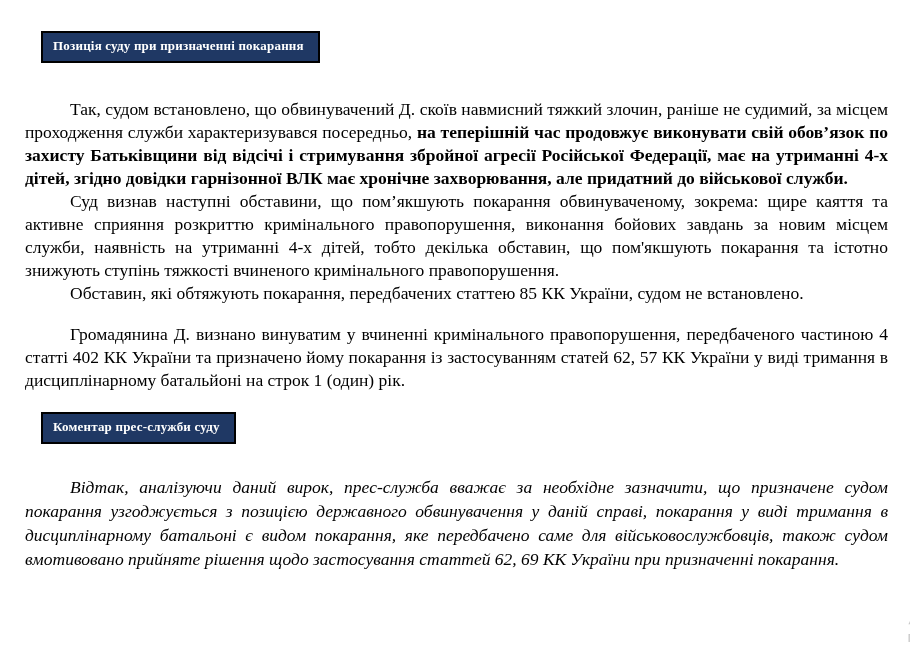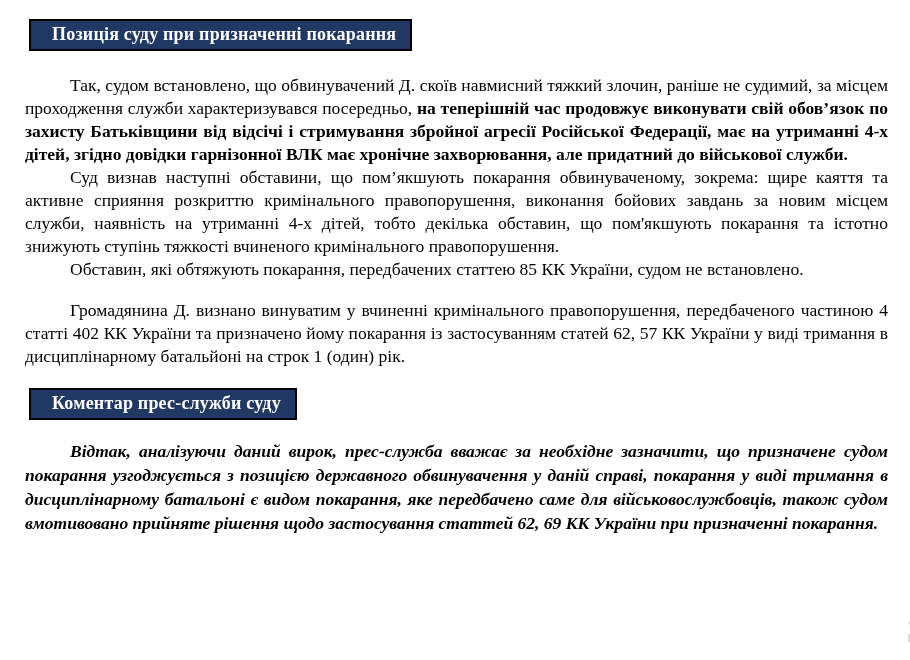--- a/index.html
+++ b/index.html
@@ -22,42 +22,42 @@
   .doc{
     padding:15px 22px 0 25px;
     width:910px;
   }
   .header-box{
     display:inline-block;
     background:var(--header-bg,#1f3864);
     color:var(--header-text,#ffffff);
     border:2px solid var(--header-border,#000000);
     font-weight:bold;
-    font-size:18px;
+    font-size:13px;
     line-height:22px;
-    padding:2px 14px 4px 21px;
-    margin:4px;
+    padding:2px 14px 4px 10px;
+    margin:16px;
     letter-spacing:0.2px;
   }
   section{display:block;}
   .sec-body{margin-top:19px;}
   p.para{
     margin:0;
     text-align:justify;
     text-indent:45px;
     font-size:17.5px;
     line-height:23px;
   }
   section.s2 .header-box{margin-top:10px;}
   section.s3 .header-box{margin-top:20px;}
   section.s2 .sec-body{margin-top:18px;}
   section.s3 .sec-body{margin-top:15px;}
   p.para.italic-comment{
     font-style:italic;
-    font-weight:bold;
+    font-weight:normal;
     line-height:24px;
   }
   .edge-artifact{
     position:absolute;
     color:#c9c9c9;
     font-family:"Liberation Sans",sans-serif;
     pointer-events:none;
   }
   .edge-artifact.slash{
     top:604px;right:-6px;

